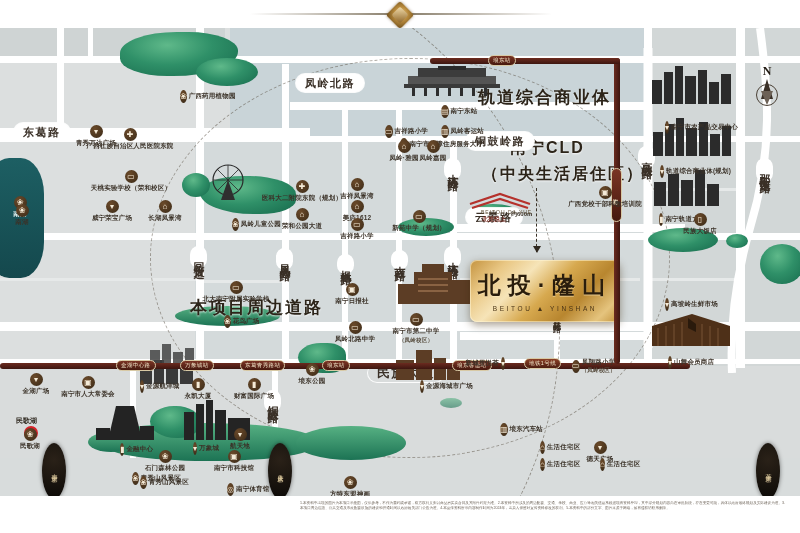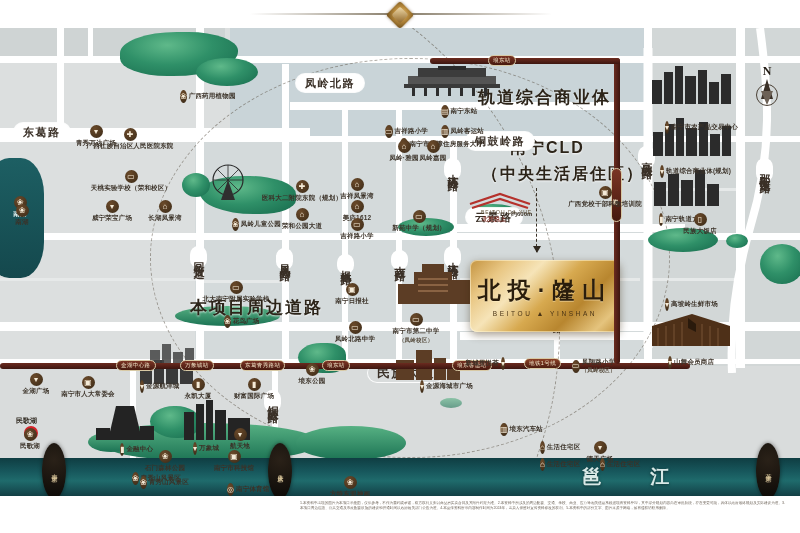--- a/index.html
+++ b/index.html
@@ -407,21 +407,21 @@
       <svg width="44" height="22">
           <g fill="#444">
             <rect x="0" y="6" width="10" height="16"></rect>
         <rect x="12" y="0" width="9" height="22"></rect>
             <rect x="23" y="8" width="10" height="14"></rect>
         <rect x="35" y="4" width="9" height="18"></rect>
           </g>
         </svg>
     </div>
 
-    <div class="plaque" style="left:470px;top:232px;width:150px;height:72px;">
+    <div class="plaque" style="left:470px;top:232px;width:150px;height:62px;">
       <div class="cn">北投·嶐山</div>
       <div class="en">
         <span>BEITOU</span>
         <i>▲</i>
         <span>YINSHAN</span>
       </div>
     </div>
 
     <div class="darrow" style="left:536px;top:160px;height:64px;"></div>
     <div class="dlbl" style="left:511px;top:182px;">约600m</div>
@@ -448,24 +448,20 @@
 
     <div class="station" style="left:116px;top:332px;">金湖中心路</div>
     <div class="station" style="left:180px;top:332px;">万象城站</div>
     <div class="station" style="left:240px;top:332px;">东葛青秀路站</div>
     <div class="station" style="left:322px;top:332px;">埌东站</div>
     <div class="station" style="left:452px;top:332px;">埌东客运站</div>
     <div class="station" style="left:524px;top:330px;background:linear-gradient(180deg,#8a4026,#4d1d10);">地铁1号线</div>
     <div class="station" style="left:488px;top:27px;">埌东站</div>
     <div class="station-v" style="left:611px;top:140px;height:54px;">吉祥路</div>
 
-    <div style="position:absolute;left:0;top:430px;width:800px;height:38px;overflow:hidden;">
-      <div class="river"></div>
-      <div class="rivername" style="left:582px;top:6px;">邕    江</div>
-    </div>
     <div class="road" style="left:0;top:468px;width:800px;height:0px;"></div>
 
     <div class="bridge" style="left:42px;top:415px;width:24px;height:56px;">南宁大桥</div>
     <div class="bridge" style="left:268px;top:415px;width:24px;height:56px;">良庆大桥</div>
     <div class="bridge" style="left:756px;top:415px;width:24px;height:56px;">英华大桥</div>
 
     <div class="redpin" style="left:24px;top:398px;">民歌</div>
     <div style="position:absolute;left:16px;top:388px;font-size:7px;font-weight:bold;color:#2f281f;">民歌湖</div>
 
   </div>

